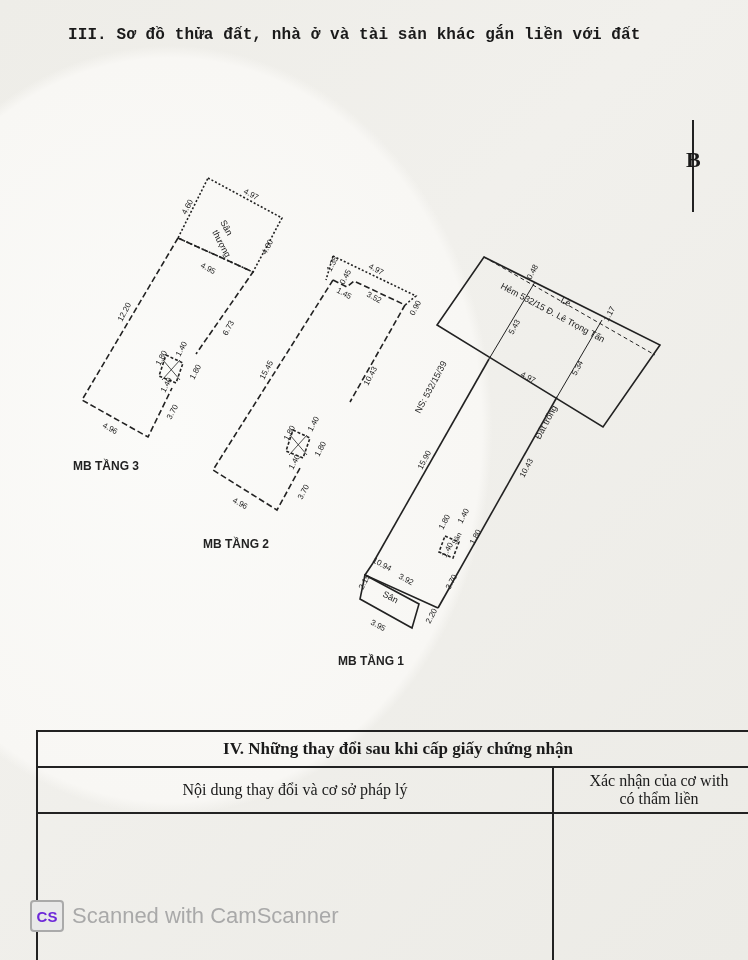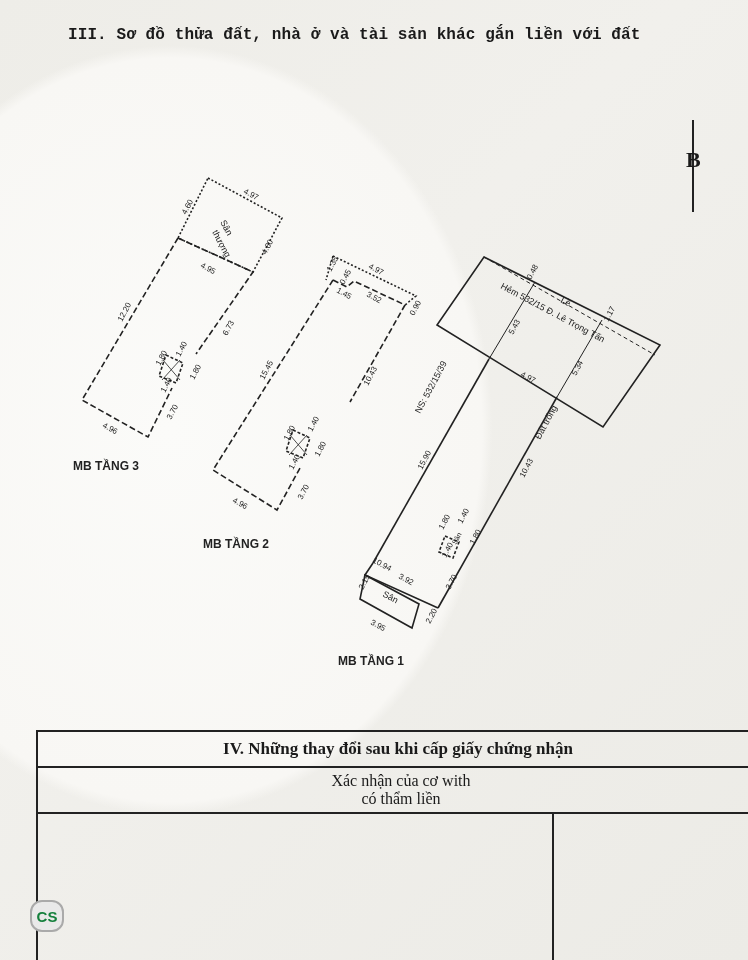--- a/index.html
+++ b/index.html
@@ -37,23 +37,23 @@
   .t-cols { display:flex; height:44px; border-bottom:2px solid #222; }
   .t-col1 { width:514px; display:flex; align-items:center; justify-content:center; font-size:16px; border-right:2px solid #222; }
   .t-col2 { flex:1; display:flex; flex-direction:column; align-items:center; justify-content:center; font-size:16px; line-height:18px; padding-left:6px; }
   .t-body { display:flex; height:160px; }
   .t-body .c1 { width:514px; border-right:2px solid #222; }
   .watermark {
     position:absolute; left:30px; top:900px; display:flex; align-items:center;
     color:#a9a9a9; font-family:"Liberation Sans", sans-serif; font-size:22px;
   }
   .cs-logo {
-    width:30px; height:28px; border:2px solid #aaa; border-radius:12px;
+    width:30px; height:28px; border:2px solid #aaa; border-radius:4px;
     display:flex; align-items:center; justify-content:center;
-    font-weight:bold; font-size:15px; color:#15803d; margin-right:8px;
+    font-weight:bold; font-size:15px; color:#6d28d9; margin-right:8px;
     background:#e9e9e9;
   }
 </style>
 </head>
 <body>
 
 <div class="bg-shade"></div>
 
 <div class="section-title">III. Sơ đồ thửa đất, nhà ở và tài sản khác gắn liền với đất</div>
 
@@ -151,26 +151,28 @@
     <text x="430" y="624" transform="rotate(-62 430 624)">2.20</text>
   </g>
   <text class="lbl" x="338" y="665">MB TẦNG 1</text>
 </svg>
 
 <div class="north-b">B</div>
 
 <div class="table">
   <div class="t-head">IV. Những thay đổi sau khi cấp giấy chứng nhận</div>
   <div class="t-cols">
+    <div class="t-col1">Nội dung thay đổi và cơ sở pháp lý</div>
     <div class="t-col2">
       <span>Xác nhận của cơ with</span>
       <span>có thẩm liền</span>
     </div>
   </div>
   <div class="t-body">
     <div class="c1"></div>
     <div class="c2"></div>
   </div>
 </div>
 
 <div class="watermark">
   <div class="cs-logo">CS</div>
+  <span>Scanned with CamScanner</span>
 </div>
 
 </body></html>

